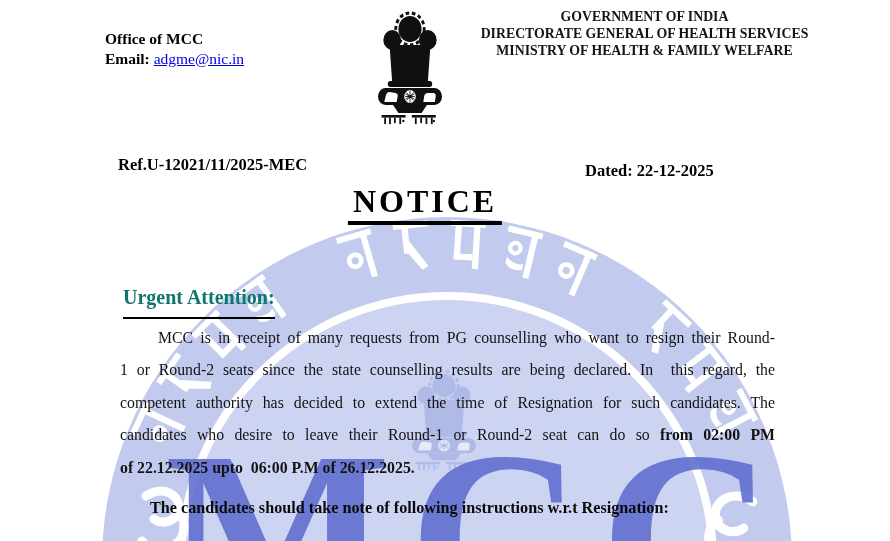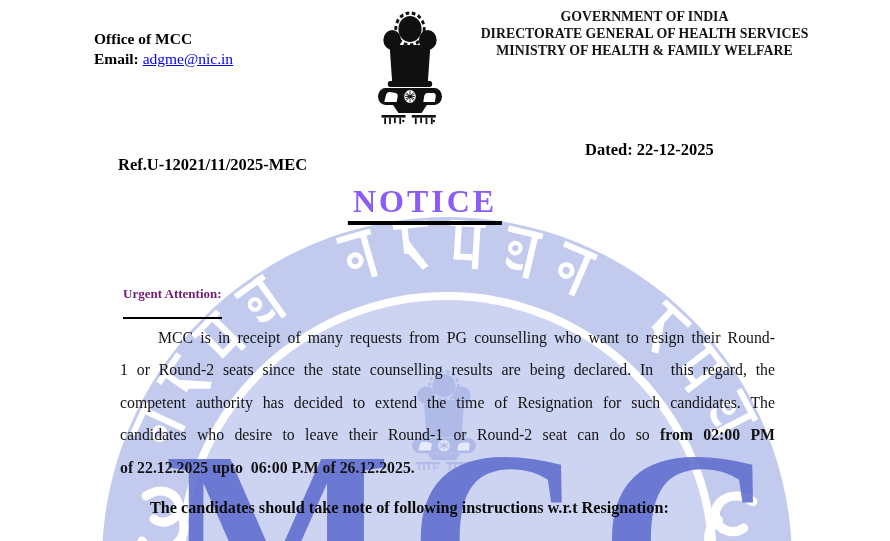--- a/index.html
+++ b/index.html
@@ -5,38 +5,38 @@
   html,body{margin:0;padding:0}
   body{
     width:890px;height:541px;position:relative;overflow:hidden;
     background:#ffffff;color:#111;
     font-family:"Liberation Serif", serif;
   }
   .layer{position:absolute;z-index:1}
   .wm{position:absolute;left:0;top:0;z-index:0}
 
   
-  .office{left:94px;top:29px;font-size:15.5px;font-weight:bold;line-height:19.5px;color:#000}
+  .office{left:105px;top:29px;font-size:15.5px;font-weight:bold;line-height:19.5px;color:#000}
   .office a{color:#0000e8;text-decoration:underline;font-weight:normal}
   .govblock{left:462px;top:9px;width:365px;text-align:center;
             font-size:13.8px;font-weight:bold;line-height:16.9px;color:#141414}
   .emblem{left:370px;top:7px}
 
   
   .refno{left:118px;top:155px;font-size:16.5px;font-weight:bold;color:#000}
-  .dated{left:585px;top:140px;font-size:16.5px;font-weight:bold;color:#000}
+  .dated{left:585px;top:161px;font-size:16.5px;font-weight:bold;color:#000}
 
   
   .notice{left:425px;top:183px;transform:translateX(-50%);
-          font-size:32px;font-weight:bold;letter-spacing:3px;color:#8b5cf6;
+          font-size:32px;font-weight:bold;letter-spacing:3px;color:#000000;
           border-bottom:4px solid #000;padding:0 5px 1px 5px}
 
   
-  .urgent{left:123px;top:286px;font-size:13px;font-weight:bold;color:#701a75;
-          border-bottom:2.5px solid #000;padding-bottom:15px}
+  .urgent{left:123px;top:286px;font-size:20px;font-weight:bold;color:#0f766e;
+          border-bottom:2.5px solid #000;padding-bottom:8px}
   .para{left:120px;top:322px;width:655px;font-size:15.8px;color:#131313}
   .pline{line-height:32.4px;text-align:justify;text-align-last:justify;white-space:pre-wrap}
   .pline.first{text-indent:38px}
   .pline.last{text-align:left;text-align-last:left}
   .pline b{font-weight:bold}
   .instruction{left:120px;top:492px;width:662px;font-size:16.2px;font-weight:bold;
                color:#0a0a0a;padding-left:30px;line-height:32px}
 </style>
 </head>
 <body>

